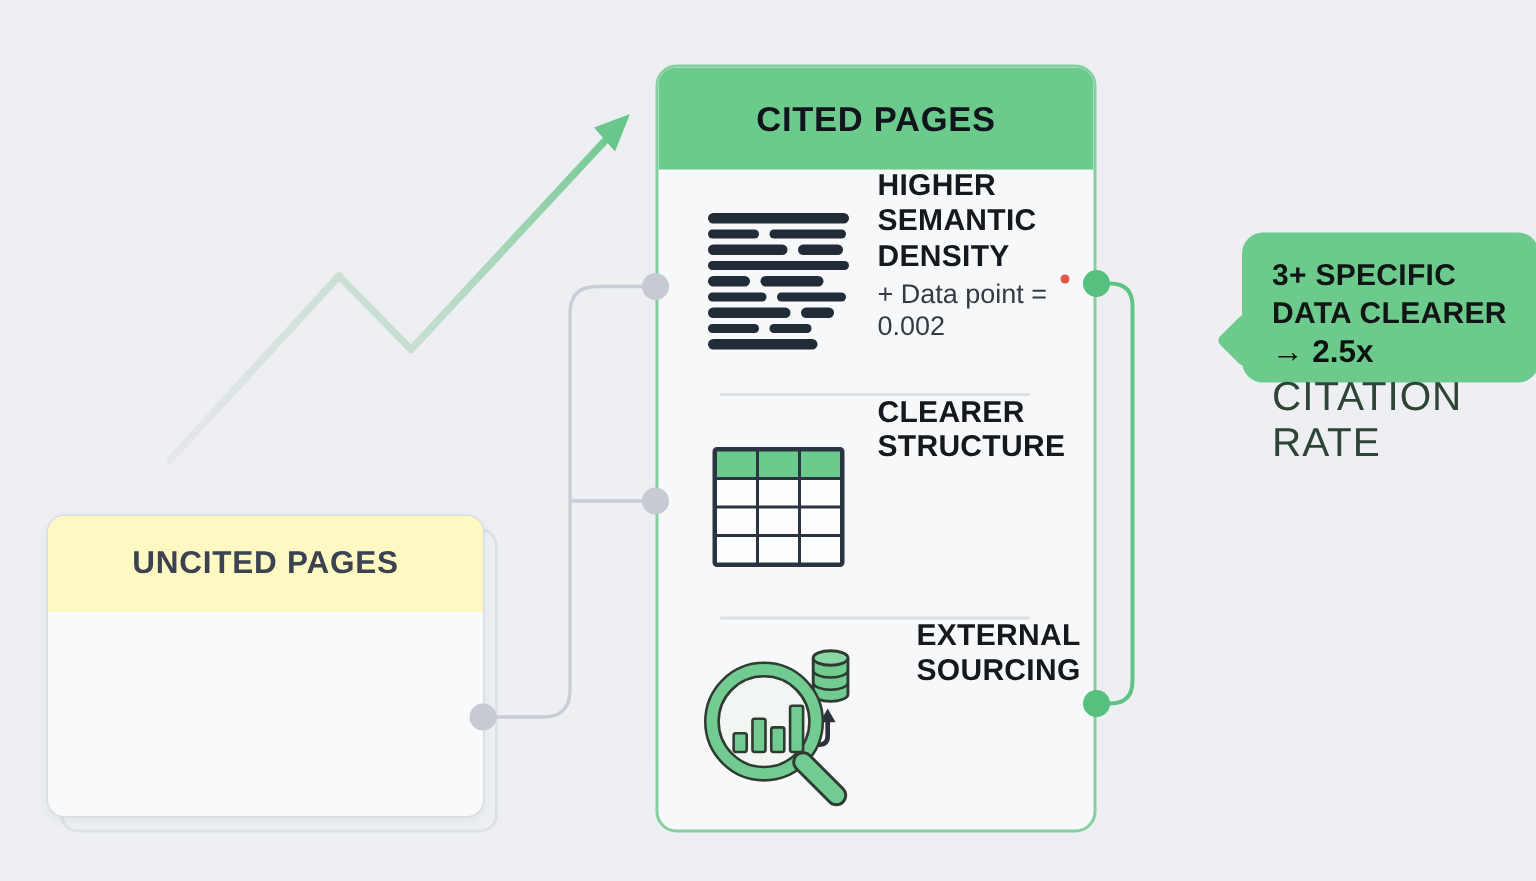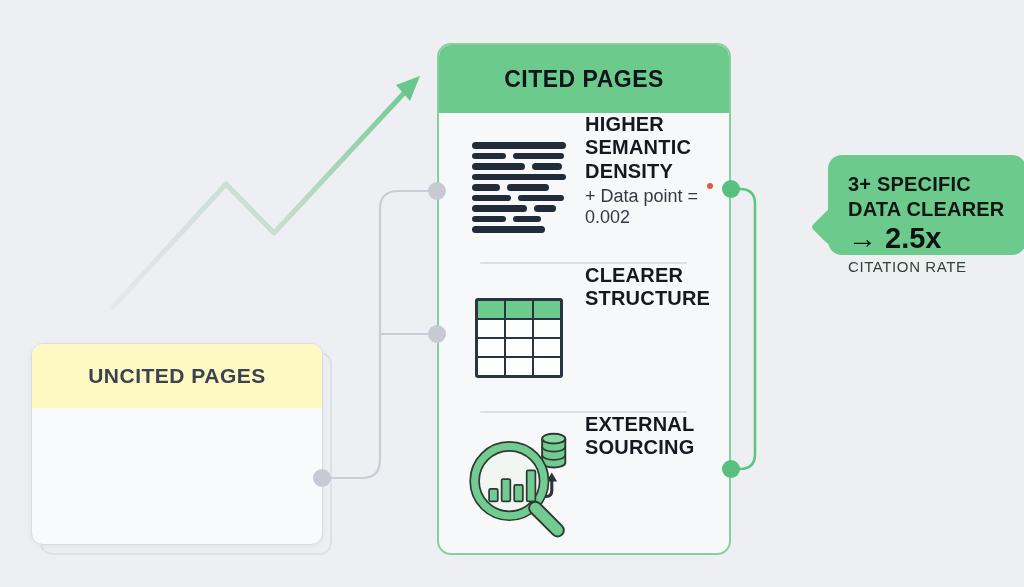--- a/index.html
+++ b/index.html
@@ -37,21 +37,21 @@
   .cited-header {
     height: 68px; background: #6dca8d; flex: 0 0 68px;
     display: flex; align-items: center; justify-content: center;
     border-radius: 11px 11px 0 0;
   }
   .cited-title { font-size: 23px; font-weight: 700; color: #10151c; letter-spacing: 0.5px; }
 
   .feature-row { display: flex; padding-left: 24px; }
   .feature-row.r1 { flex: 0 0 149px; }
   .feature-row.r2 { flex: 0 0 147px; }
-  .feature-row.r3 { flex: 1 1 auto; }
+  .feature-row.r3 { flex: 1 1 auto; gap: 26px; }
   .divider { height: 2px; background: #dbdfe4; margin: 0 42px 0 41px; flex: 0 0 2px; border-radius: 1px; }
 
   .icon-box { width: 112px; flex: 0 0 112px; display: flex; align-items: center; justify-content: center; }
   .feature-text { padding-left: 10px; }
   .feature-title {
     font-size: 20px; font-weight: 700; color: #15181e; line-height: 1.17;
     white-space: pre-line; letter-spacing: 0.2px;
   }
   .feature-subtitle-wrap { position: relative; display: inline-block; margin-top: 3px; }
   .feature-subtitle { font-size: 18px; font-weight: 400; color: #343a45; }
@@ -76,22 +76,22 @@
   .callout {
     position: absolute; left: 828px; top: 155px; width: 198px; height: 100px;
     background: #6dca8d; border-radius: 14px; z-index: 4;
     padding: 17px 10px 0 20px;
   }
   .callout-tail {
     position: absolute; left: -12px; top: 59px; width: 26px; height: 26px;
     background: #6dca8d; transform: rotate(45deg); border-radius: 4px;
   }
   .callout-line { font-size: 20px; font-weight: 700; color: #101613; line-height: 1.25; letter-spacing: 0.2px; }
-  .callout-multiplier { font-size: 29px; font-weight: 700; color: #0c120e; line-height: 1.1; margin-top: 1px; }
-  .callout-sub { font-size: 15px; font-weight: 400; color: #2e4436; letter-spacing: 0.6px; margin-top: 3px; }
+  .callout-multiplier { font-size: 21px; font-weight: 700; color: #0c120e; line-height: 1.1; margin-top: 1px; }
+  .callout-sub { font-size: 27px; font-weight: 400; color: #2e4436; letter-spacing: 0.6px; margin-top: 3px; }
 </style>
 </head>
 <body>
 
 <div class="canvas">
 
   <div class="uncited-echo"></div>
 
   <div class="uncited-card">
     <div class="uncited-header">

